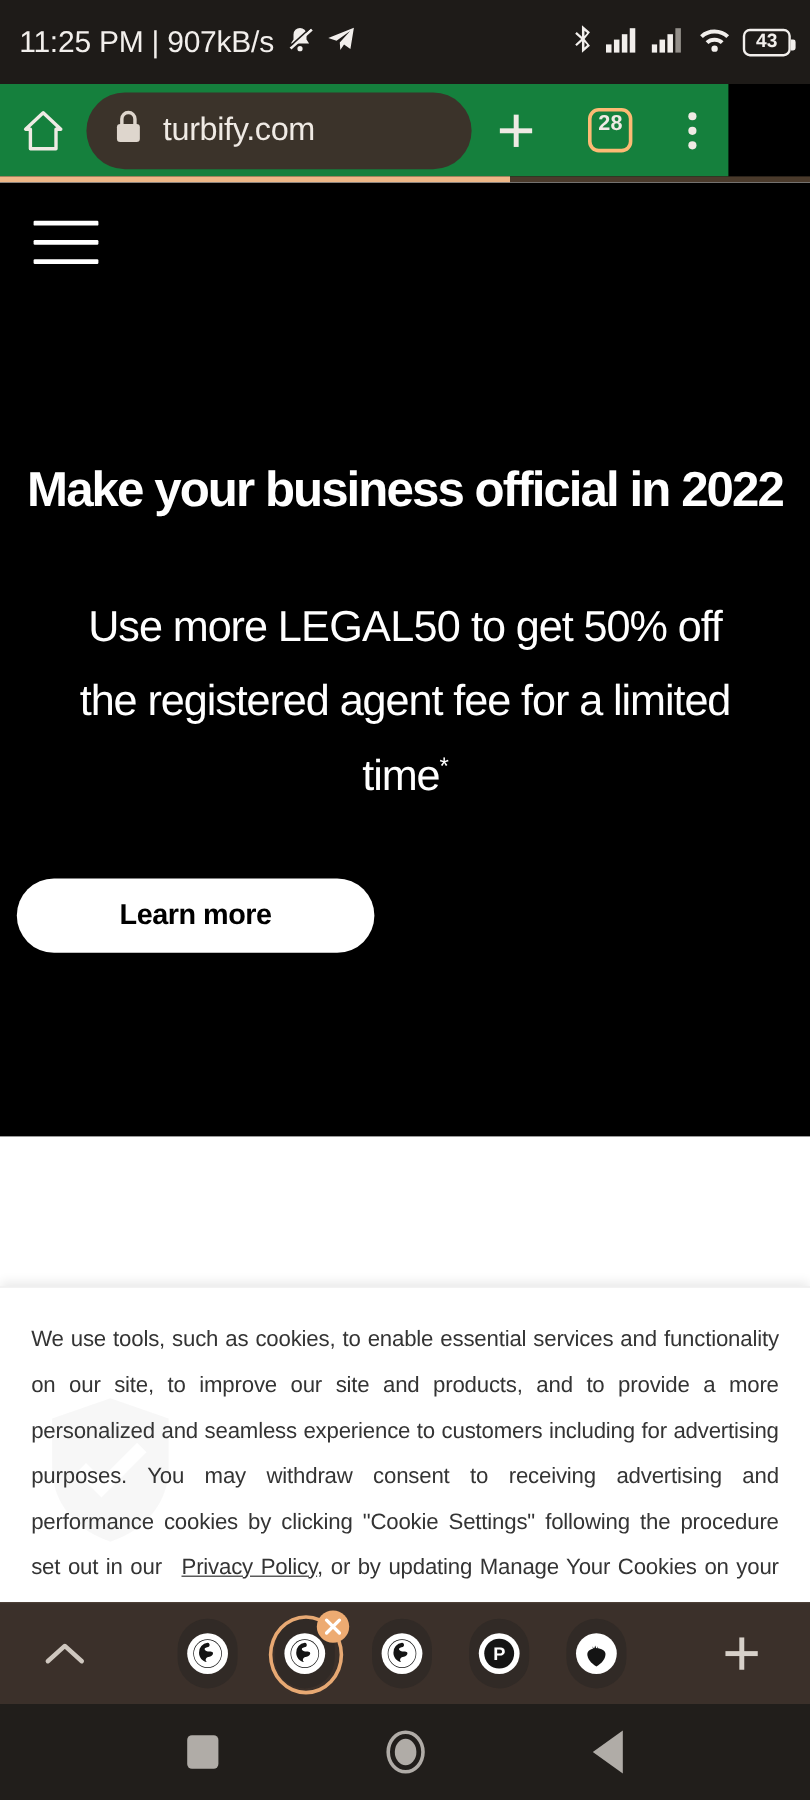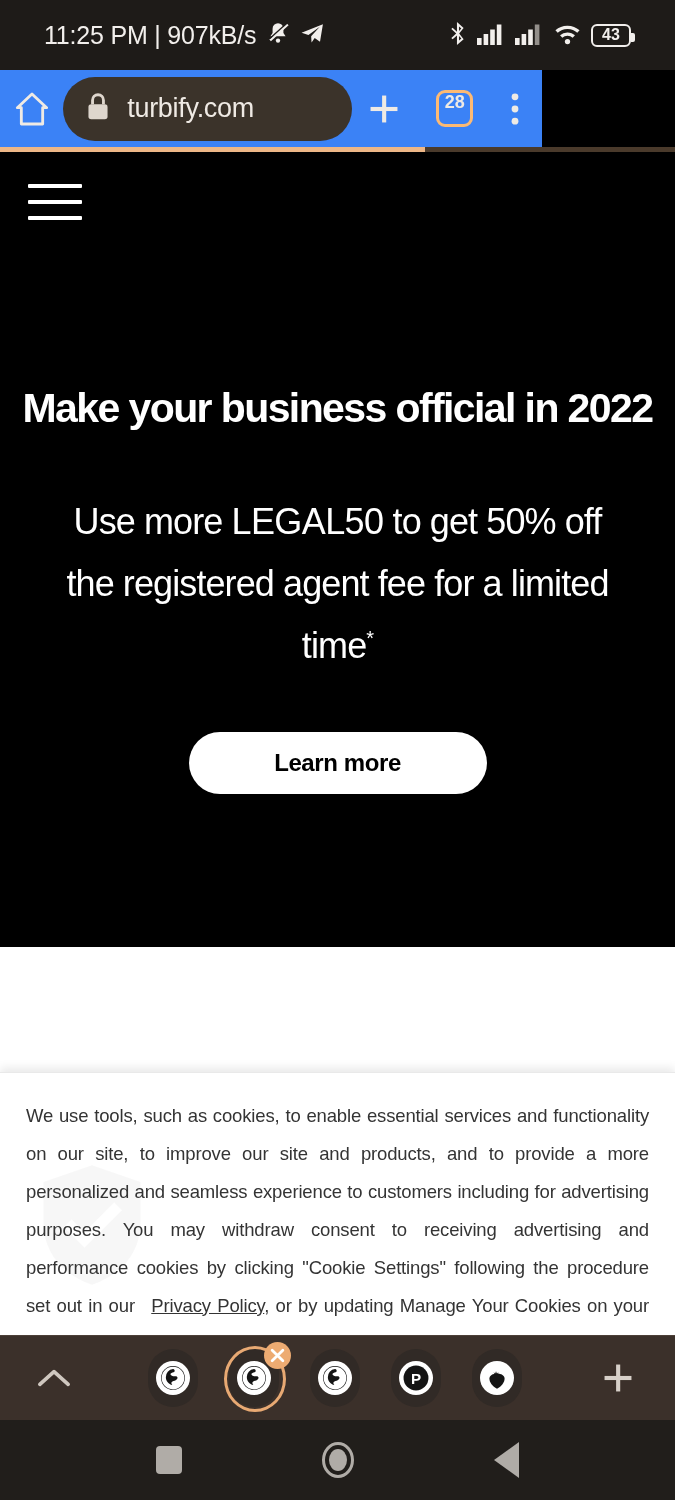--- a/index.html
+++ b/index.html
@@ -15,21 +15,21 @@
     background: #000;
   }
 
   
   .status-bar {
     position: absolute; left: 0; top: 0;
     width: 675px; height: 70px;
     background: #1e1b18;
     display: flex; align-items: center;
     justify-content: space-between;
-    padding: 0 44px;
+    padding: 0 16px;
     text-align: right;
   }
   .status-left { display: flex; align-items: center; gap: 9px; }
   .status-clock {
     color: #f2efec; font-size: 25px; letter-spacing: -0.2px;
     font-family: "Liberation Sans", sans-serif;
   }
   .status-right { display: flex; align-items: center; gap: 9px; }
   .ic { display: block; }
   .battery-box {
@@ -41,22 +41,22 @@
   .battery-box::after {
     content: ""; position: absolute; right: -5.5px; top: 7px;
     width: 3.5px; height: 9px; background: #f2efec;
     border-radius: 0 2px 2px 0;
   }
   .battery-text { color: #f2efec; font-size: 16px; font-weight: bold; line-height: 1; }
 
   
   .browser-bar {
     position: absolute; left: 0; top: 70px;
-    width: 542px; height: 77px;
-    background: #3b82f6;
+    width: 607px; height: 77px;
+    background: #15803d;
     display: flex; align-items: center;
   }
   .home-btn { width: 76px; display: flex; align-items: center; justify-content: center; }
   .url-pill {
     width: 338px; height: 64px;
     background: #3b332a;
     border-radius: 34px;
     display: flex; align-items: center;
     padding: 0 22px; gap: 16px;
   }
@@ -140,21 +140,21 @@
     margin-top: 60px;
     color: #fff;
     font-size: 36px;
     text-align: center;
     line-height: 1.72;
     letter-spacing: -0.9px;
     padding: 0 48px;
   }
   .hero-sub b { font-weight: normal; letter-spacing: -0.6px; }
   .hero-sub sup { font-size: 20px; vertical-align: super; }
-  .hero-cta-wrap { display: flex; justify-content: center; margin-top: 55px; }
+  .hero-cta-wrap { display: flex; justify-content: flex-start; margin-top: 55px; }
   .hero-cta {
     background: #fff; color: #000;
     border: none;
     width: 298px; height: 62px;
     border-radius: 34px;
     font-size: 24px; font-weight: bold;
     letter-spacing: -0.4px;
     font-family: "Liberation Sans", sans-serif;
     cursor: pointer;
   }

